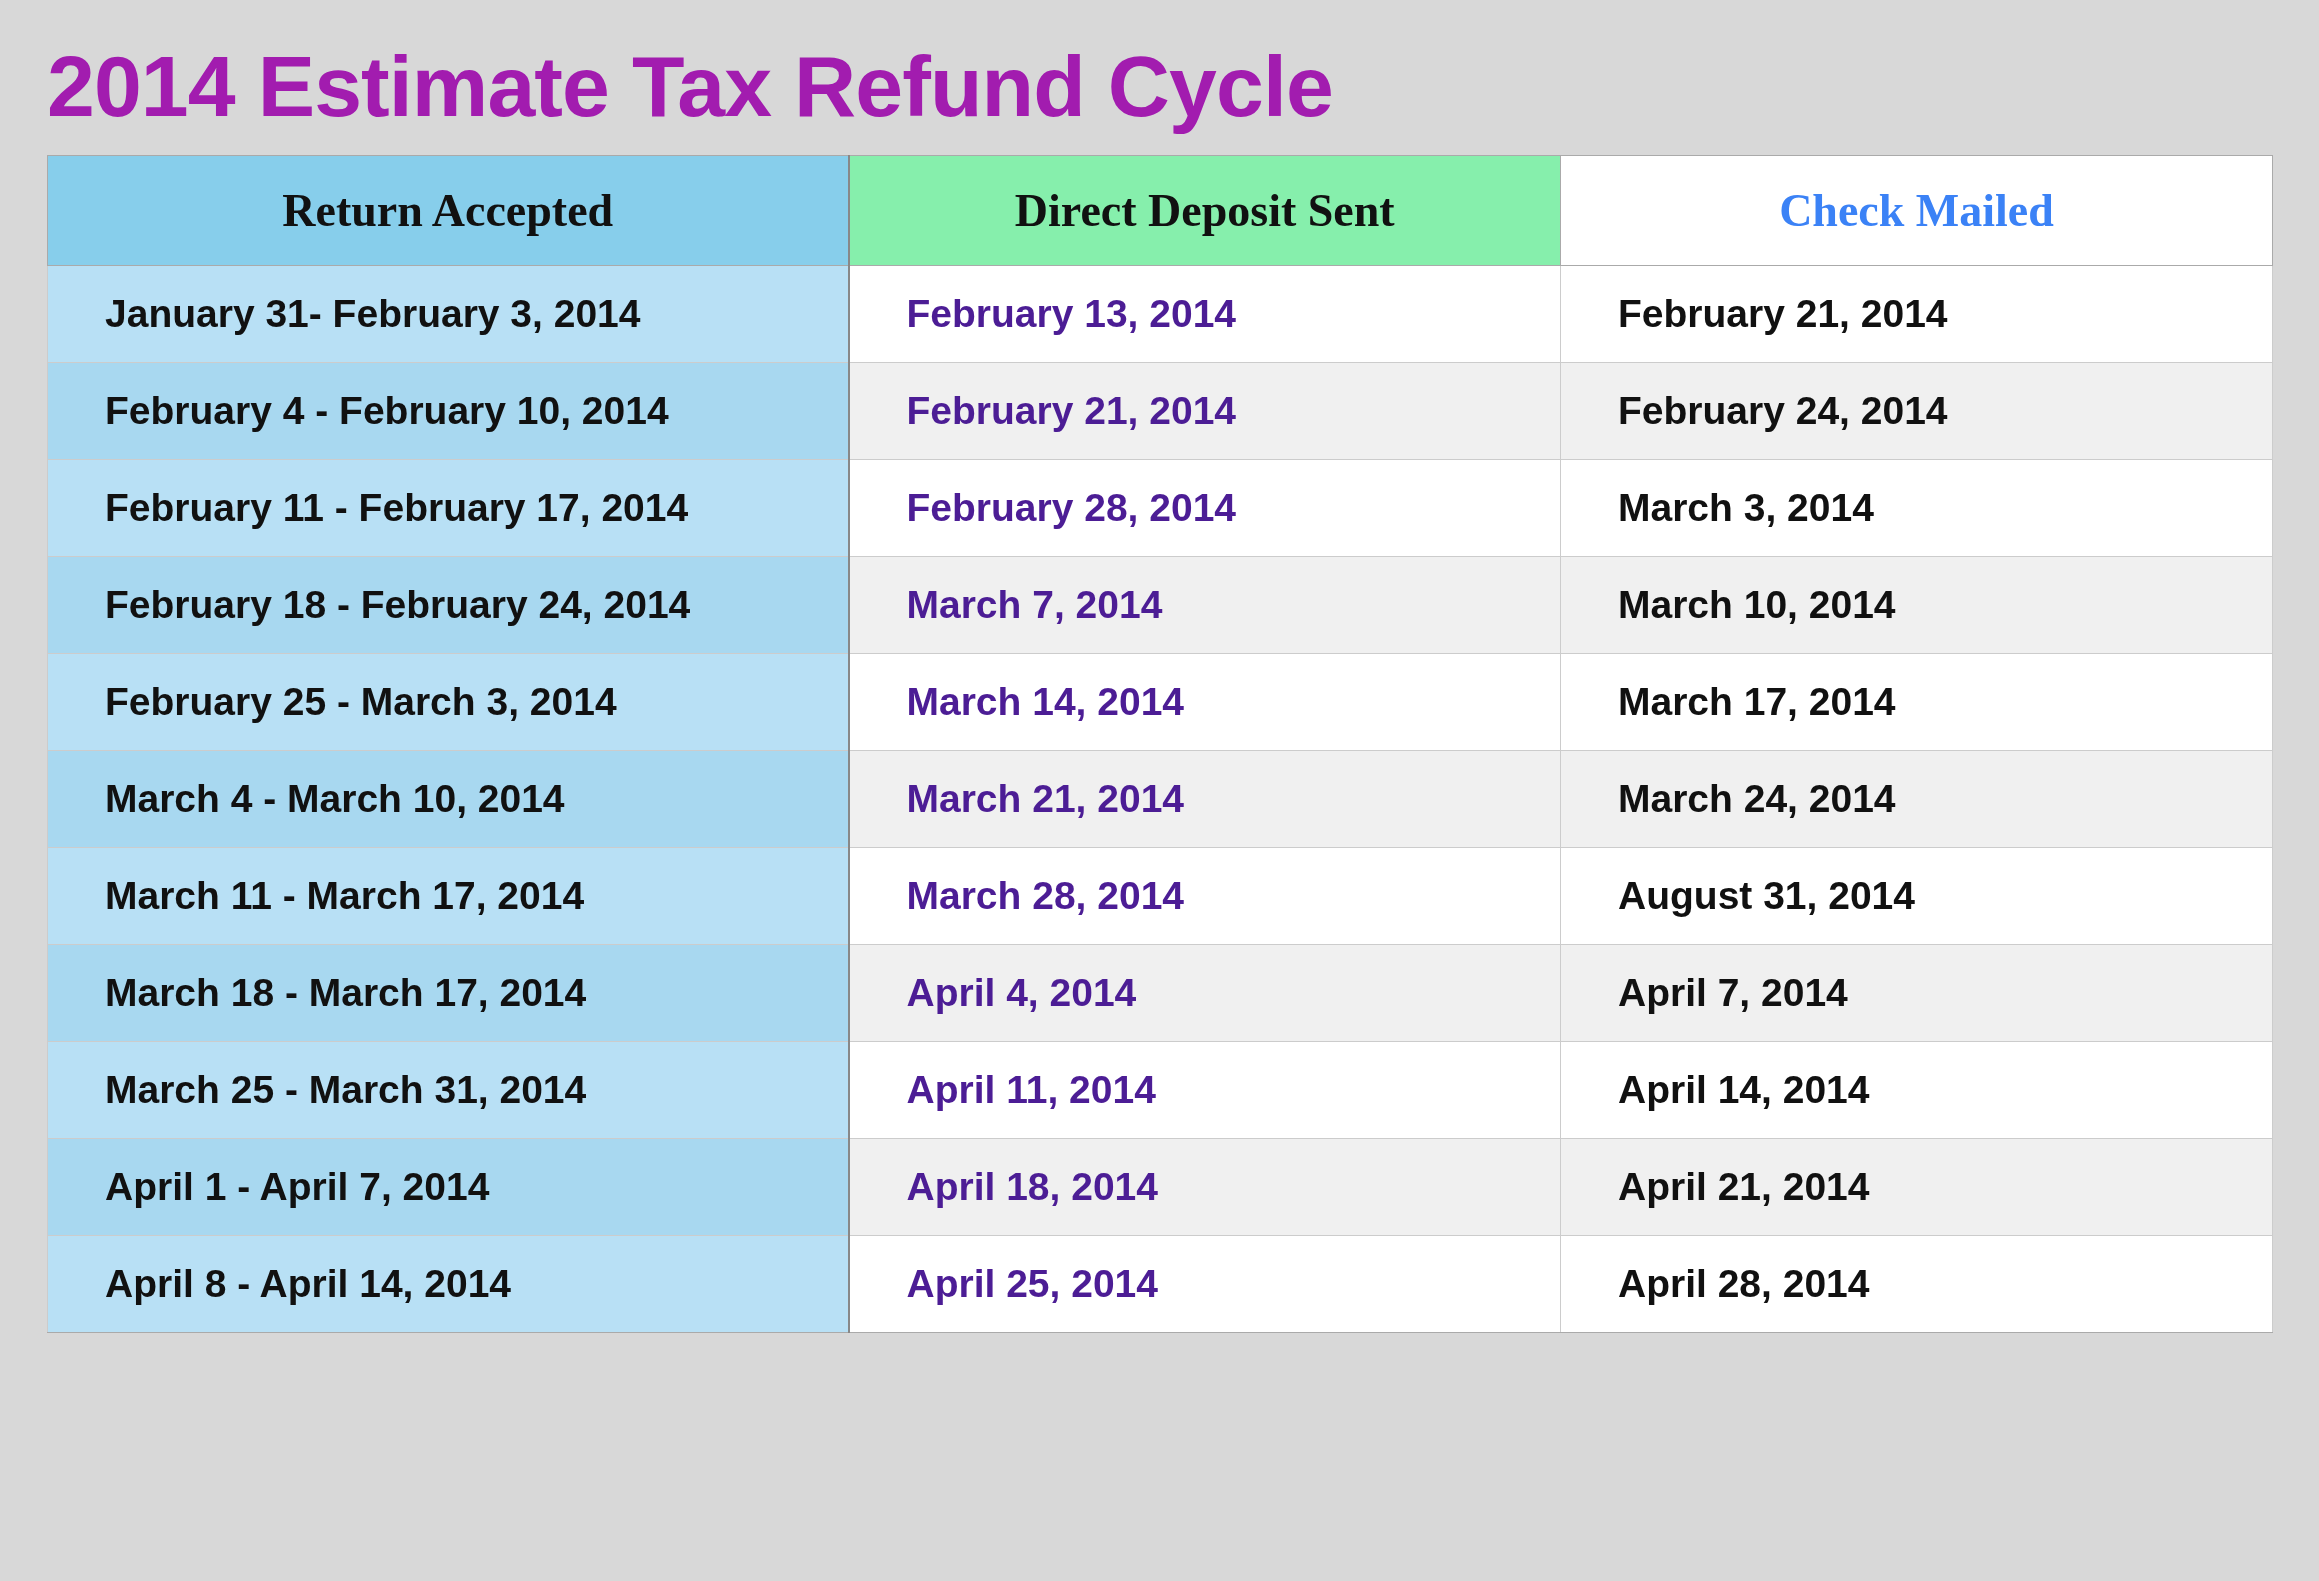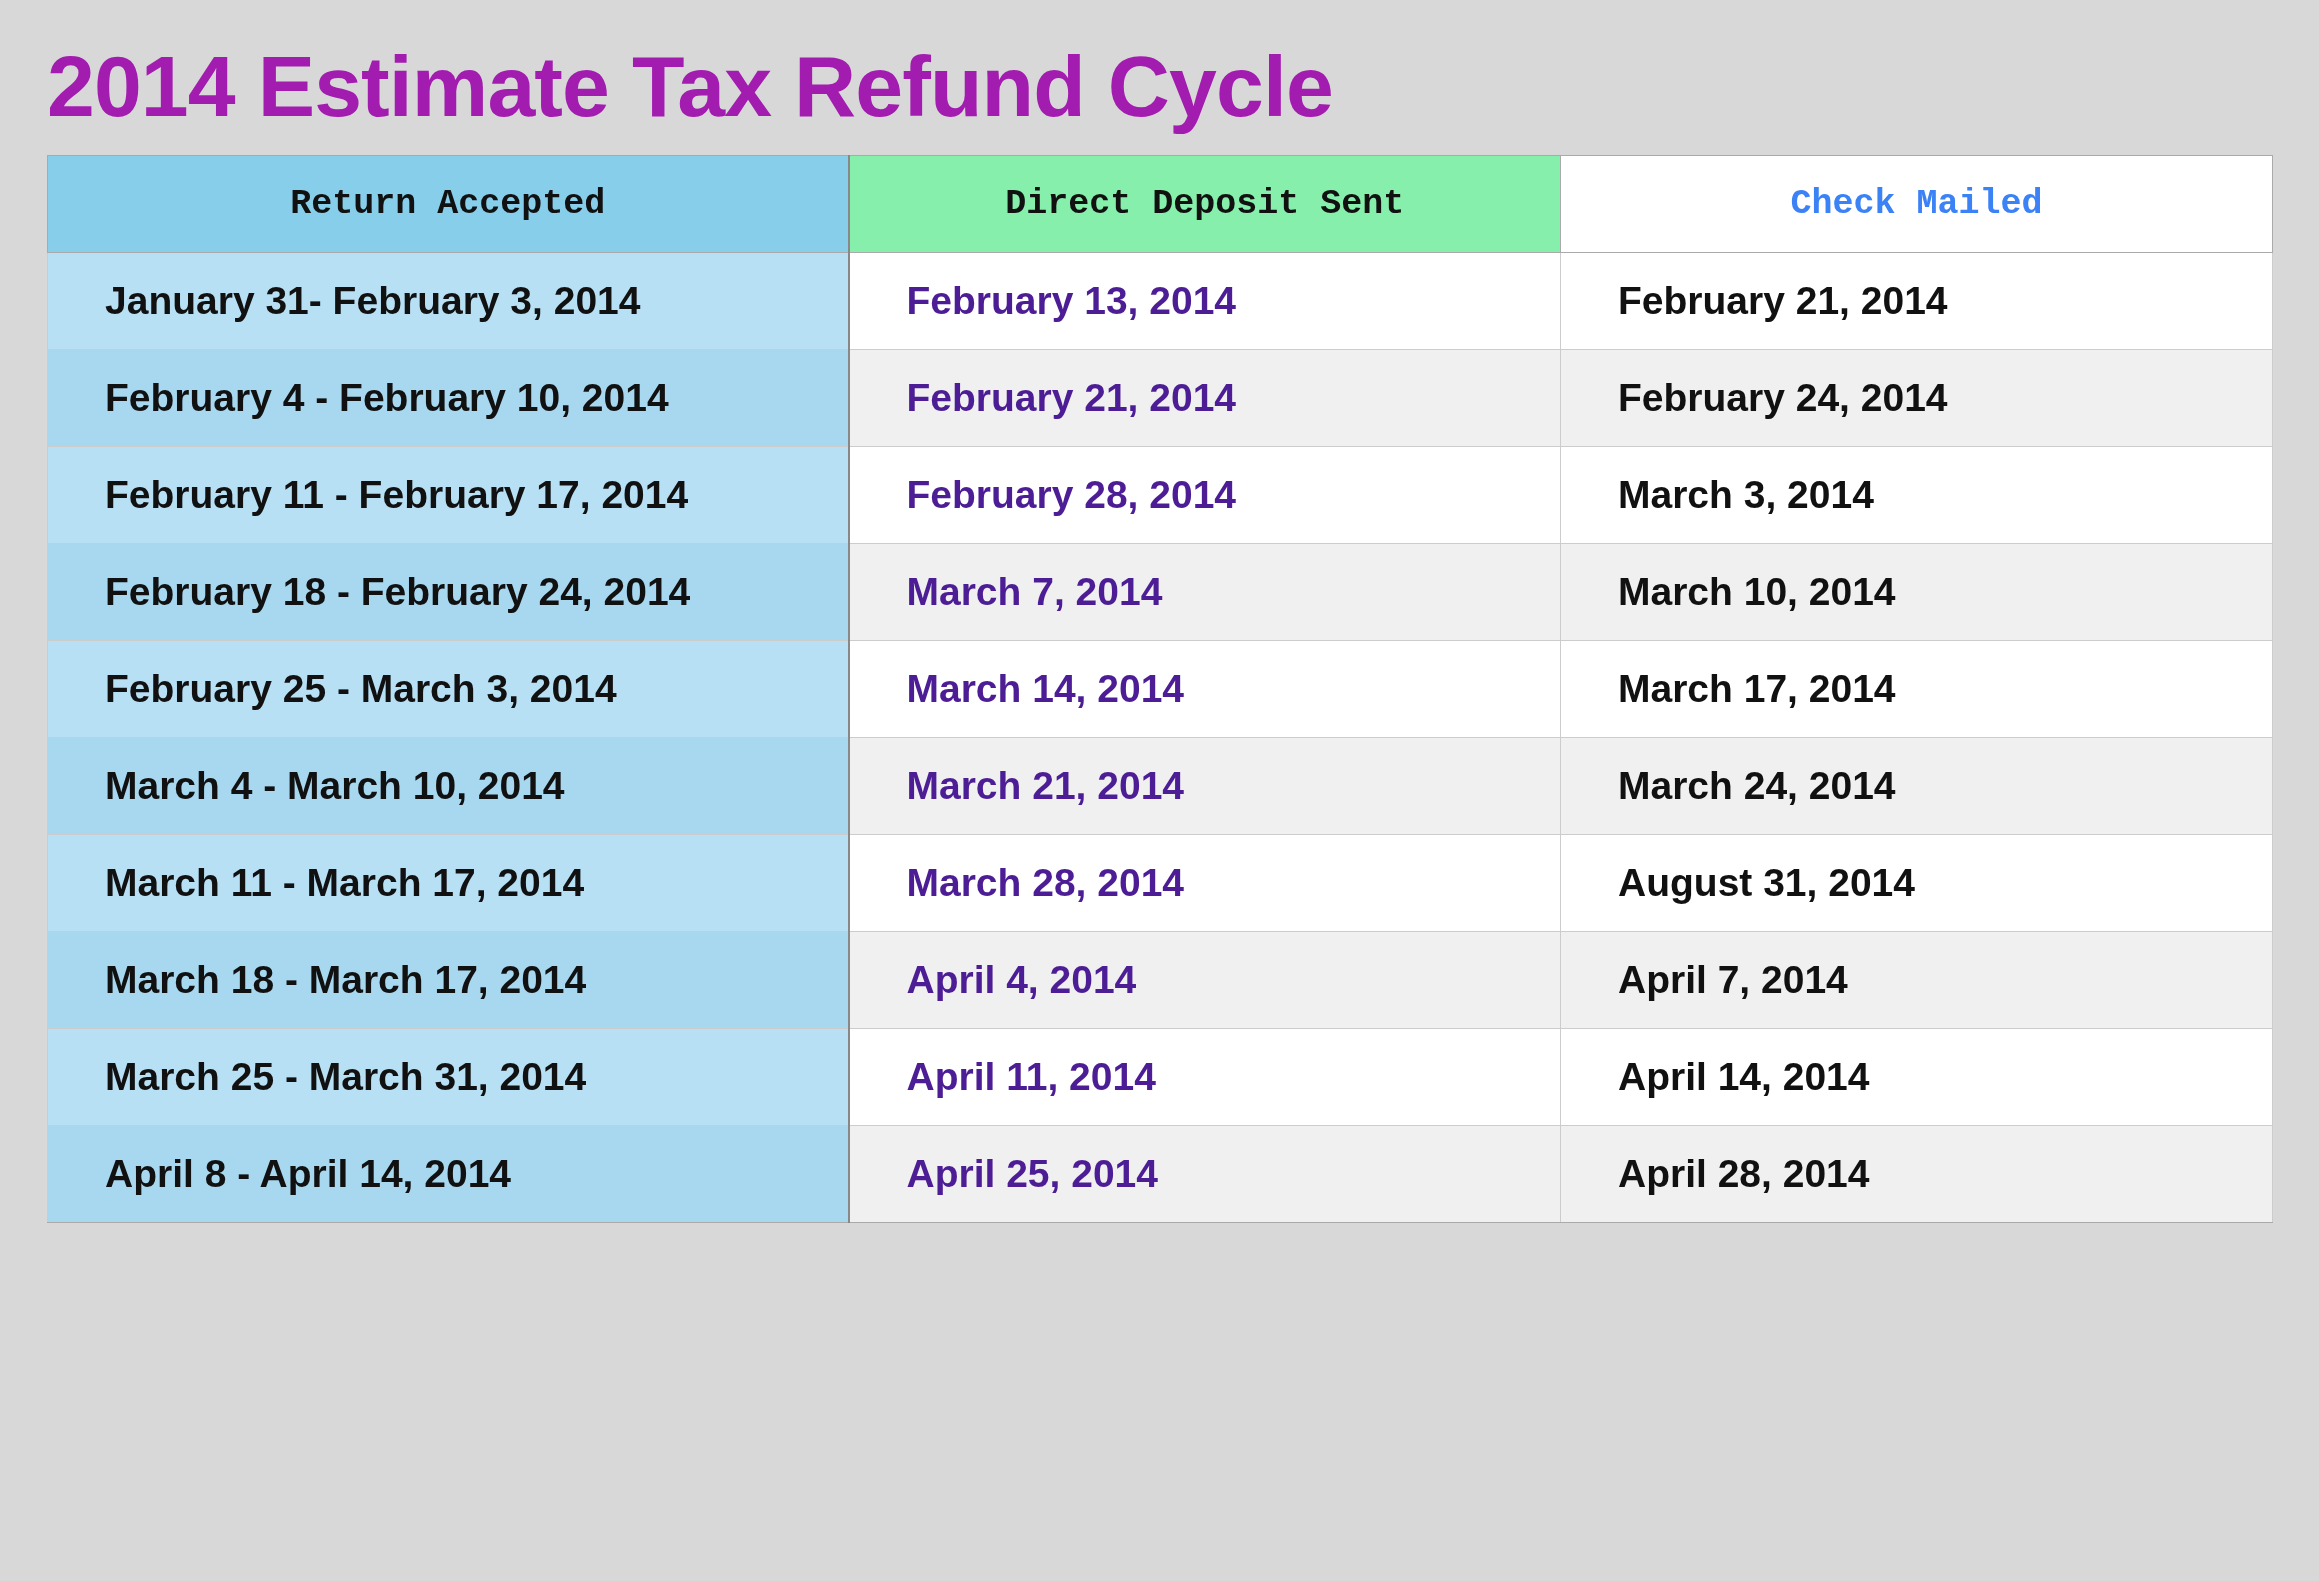--- a/index.html
+++ b/index.html
@@ -31,23 +31,23 @@
       border: 1.9px solid #aaaaaa;
     }
 
     table {
       width: 100%;
       border-collapse: collapse;
     }
 
     thead tr th {
       padding: 28px 37px;
-      font-size: 35px;
+      font-size: 46px;
       font-weight: 900;
-      font-family: Liberation Mono, monospace;
+      font-family: Liberation Serif, serif;
       border: 1.9px solid #aaaaaa;
       vertical-align: middle;
     }
 
     thead tr th:first-child {
       background-color: #87CEEB;
       color: #111111;
       width: 36%;
     }
 
@@ -160,19 +160,24 @@
         <td>March 18 - March 17, 2014</td>
         <td>April 4,  2014</td>
         <td>April 7,  2014</td>
       </tr>
       <tr>
         <td>March 25 - March 31, 2014</td>
         <td>April 11,  2014</td>
         <td>April 14,  2014</td>
       </tr>
       <tr>
+        <td>April 1 - April 7, 2014</td>
+        <td>April 18,  2014</td>
+        <td>April 21,  2014</td>
+      </tr>
+      <tr>
         <td>April 8 - April 14, 2014</td>
         <td>April 25,  2014</td>
         <td>April 28,  2014</td>
       </tr>
     </tbody>
 </table>
 
 
 </body></html>

